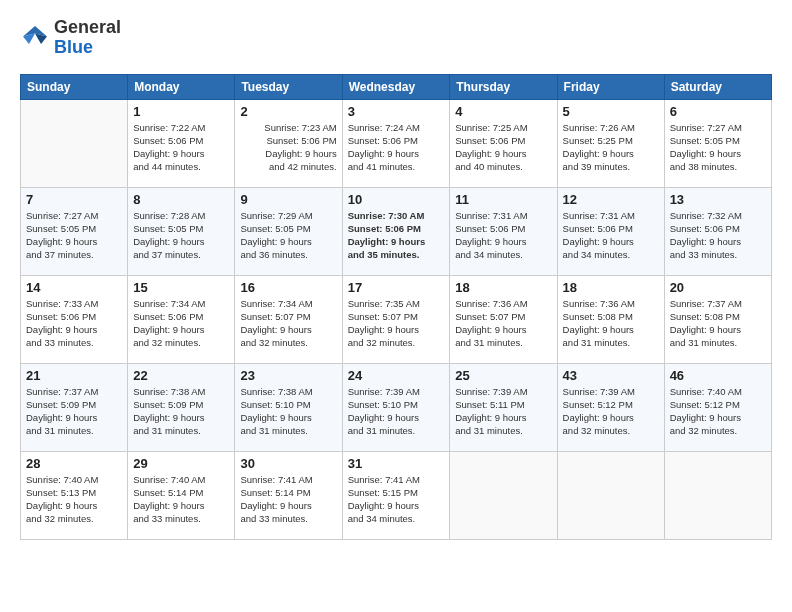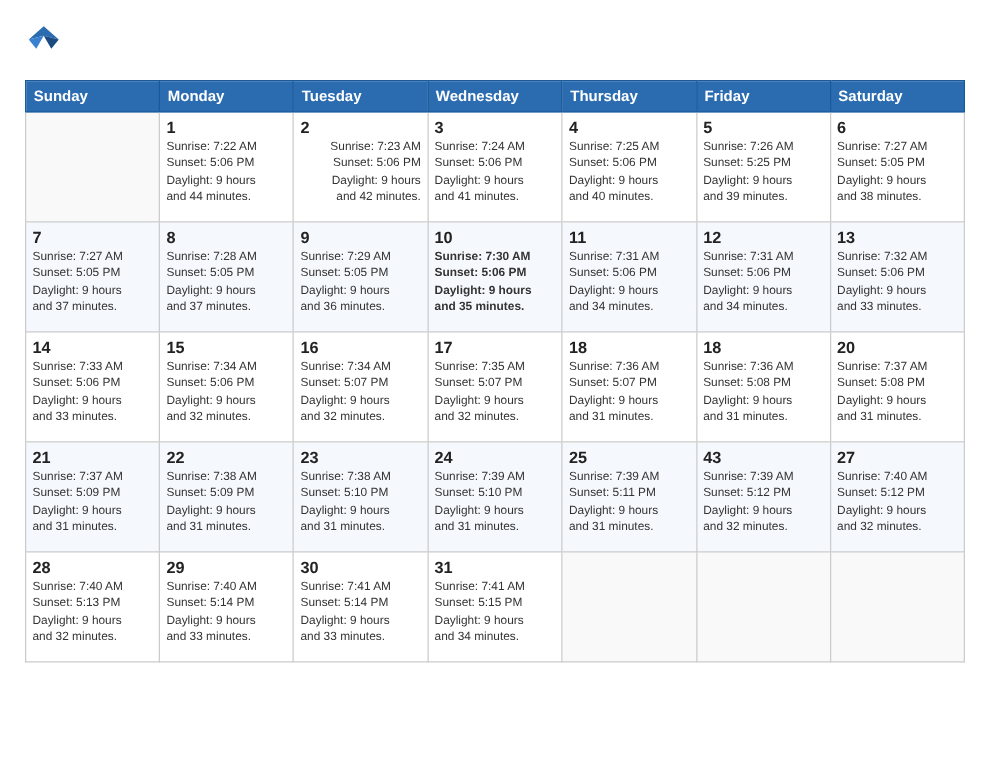--- a/index.html
+++ b/index.html
@@ -101,20 +101,24 @@
 <body>
 
 <div class="page">
   <div class="header">
     <div class="logo">
       <svg class="logo-icon" viewBox="0 0 40 40">
         <polygon points="20,4 36,18 20,14 4,18" fill="#2b6cb0"></polygon>
         <polygon points="20,14 36,18 28,28" fill="#1a4a80"></polygon>
         <polygon points="20,14 4,18 12,28" fill="#3a80d0"></polygon>
       </svg>
+      <div class="logo-text">
+        <div>General</div>
+        <div class="blue">Blue</div>
+      </div>
     </div>
     <div class="title-block">
       <div class="month-title"></div>
       <div class="location"></div>
     </div>
   </div>
 
   <table class="calendar">
     <thead>
       <tr>
@@ -312,21 +316,21 @@
 and 31 minutes.</div>
           </td>
           <td>
             <span class="day-num">43</span>
             <div class="day-info" style="white-space: pre-line;">Sunrise: 7:39 AM
 Sunset: 5:12 PM
 Daylight: 9 hours
 and 32 minutes.</div>
           </td>
           <td>
-            <span class="day-num">27</span>
+            <span class="day-num">46</span>
             <div class="day-info" style="white-space: pre-line;">Sunrise: 7:40 AM
 Sunset: 5:12 PM
 Daylight: 9 hours
 and 32 minutes.</div>
           </td>
         </tr>
         <tr>
           <td>
             <span class="day-num">28</span>
             <div class="day-info" style="white-space: pre-line;">Sunrise: 7:40 AM

